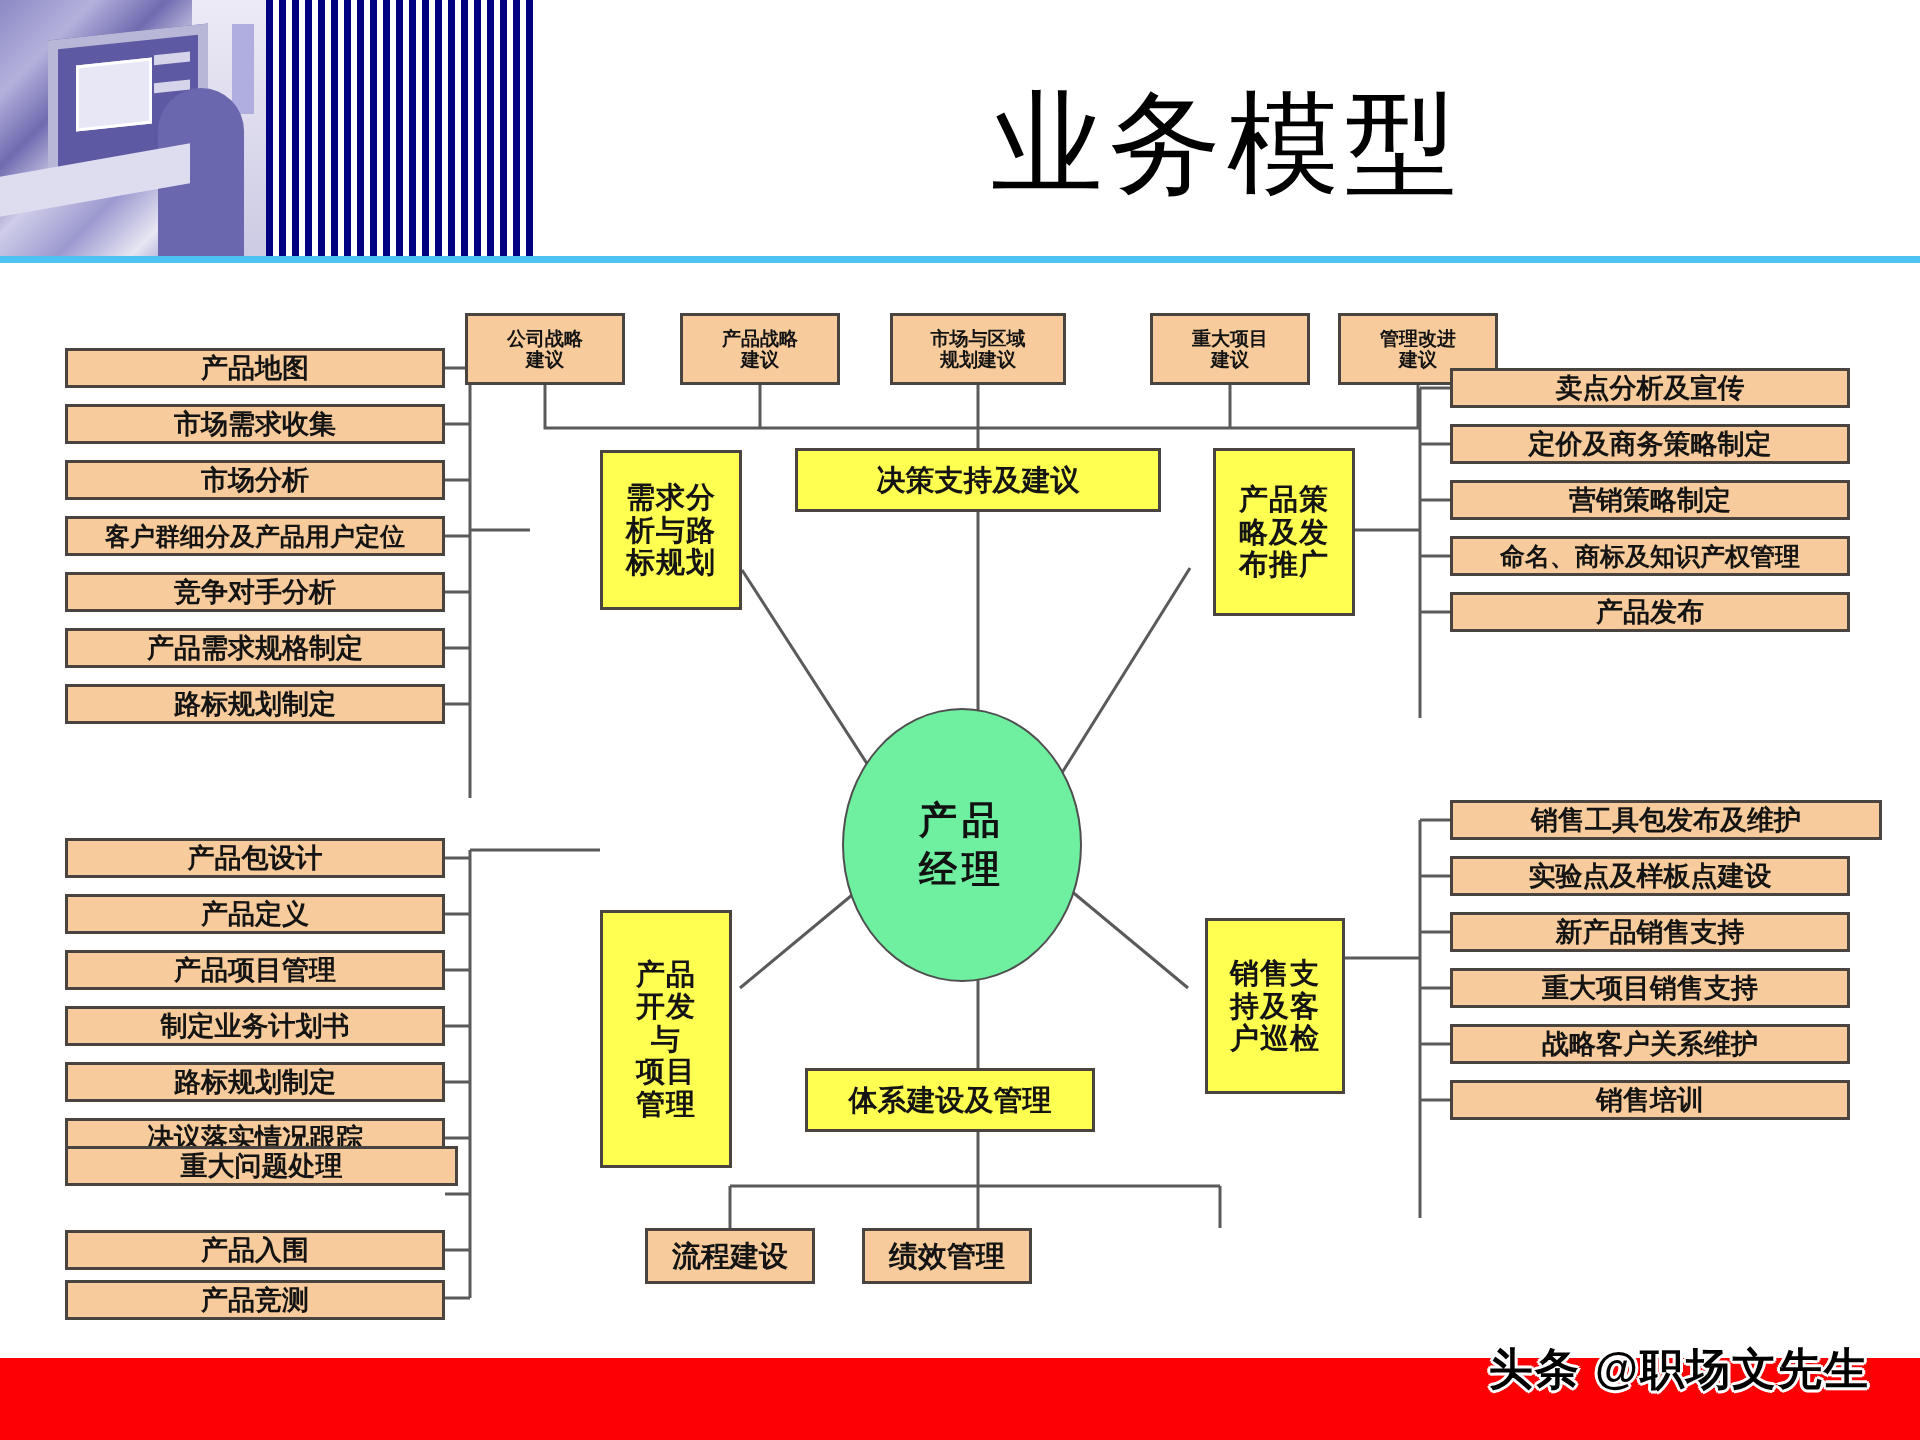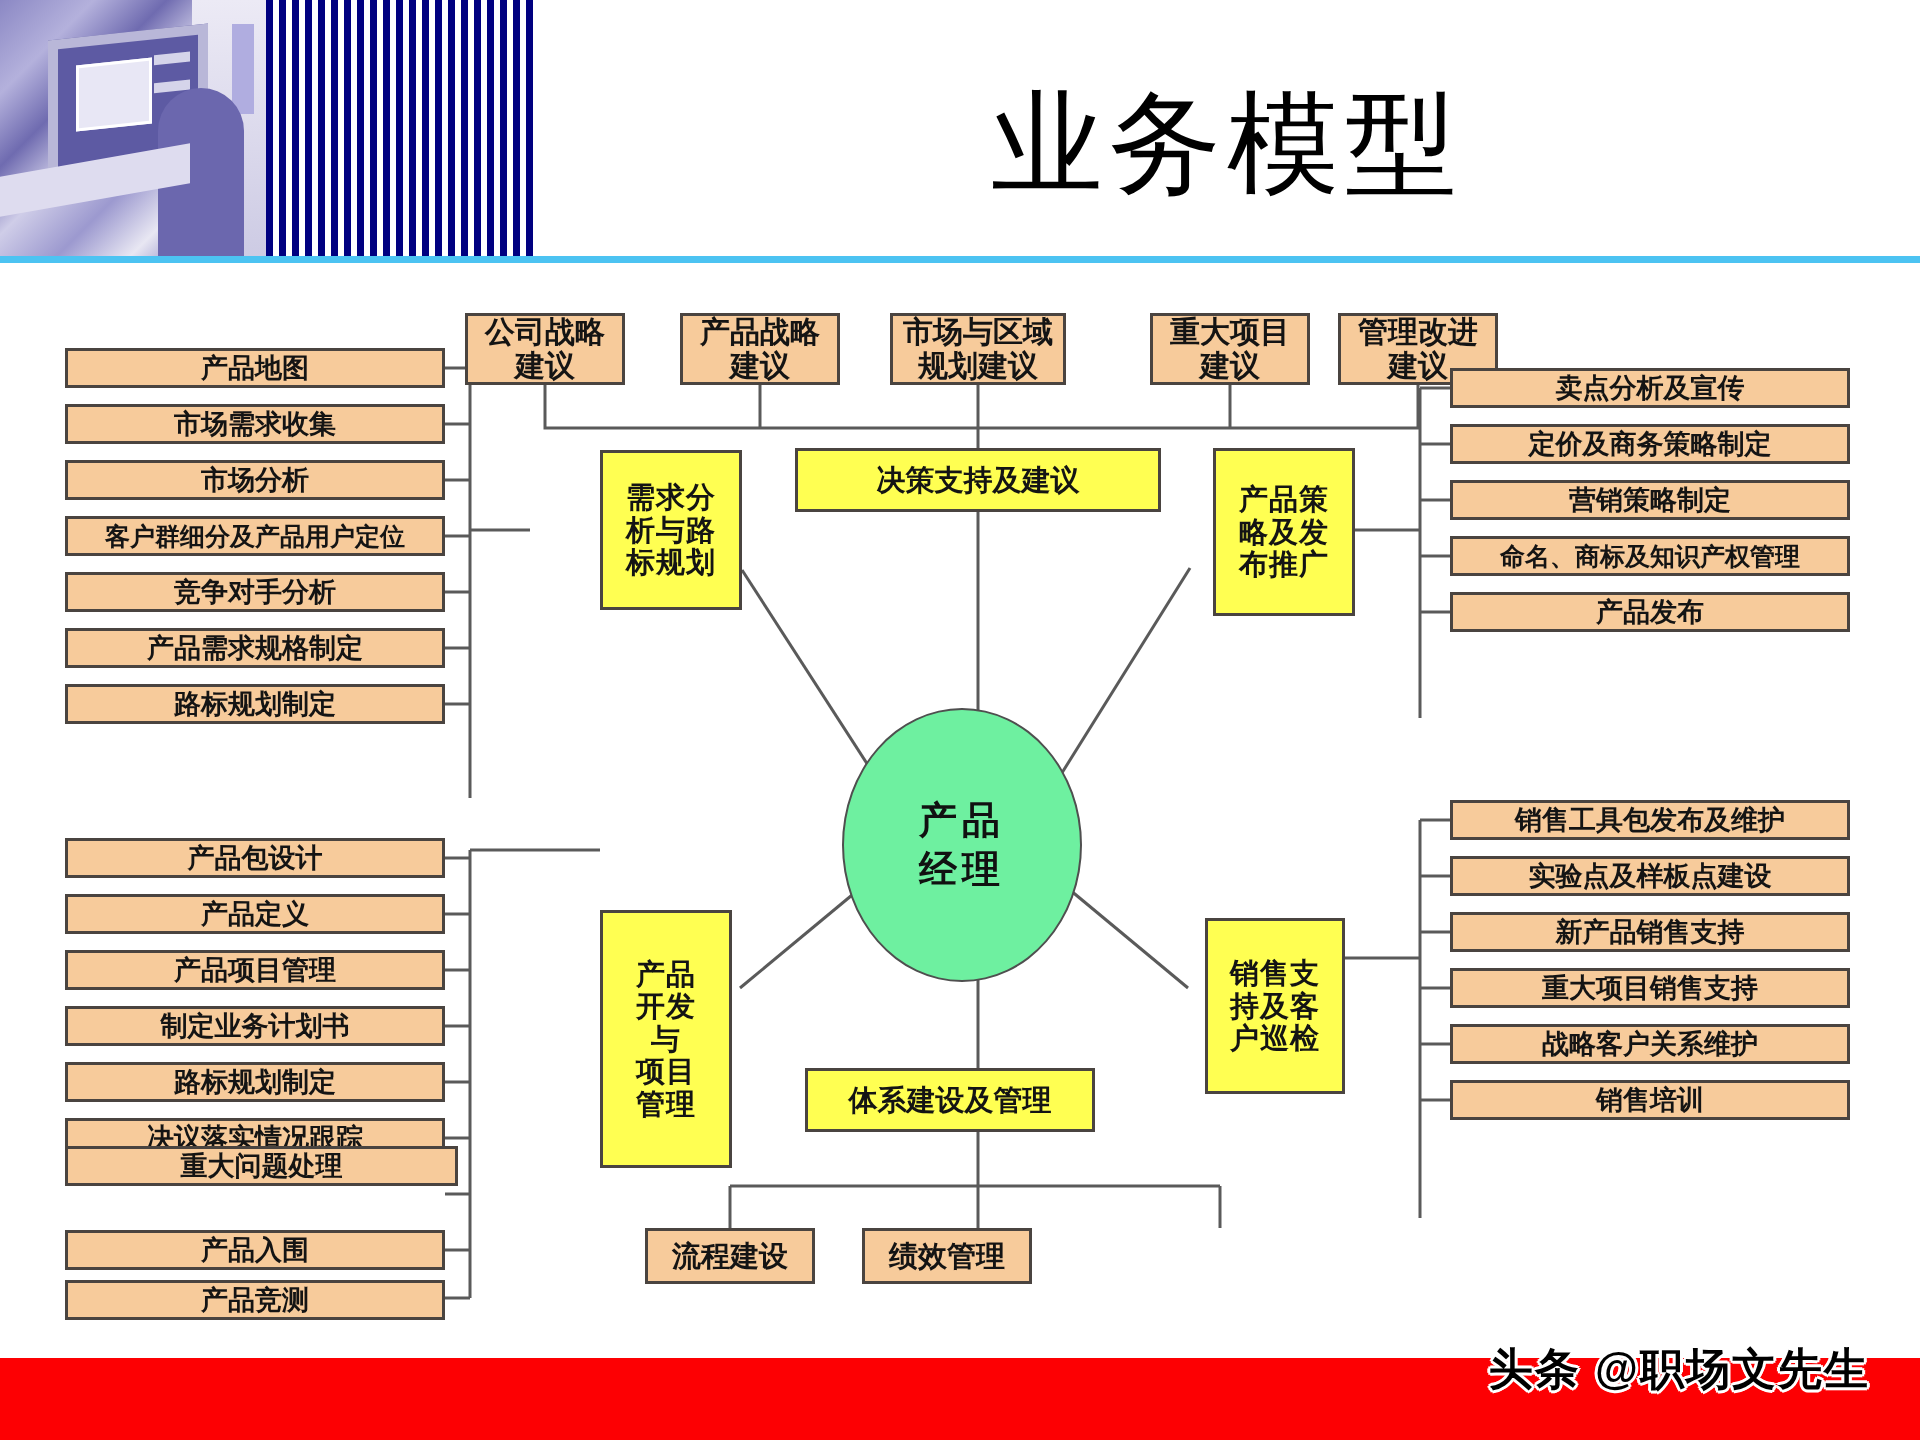--- a/index.html
+++ b/index.html
@@ -70,21 +70,21 @@
   .node{
     position:absolute;box-sizing:border-box;
     border:3px solid #4a4440;
     display:flex;align-items:center;justify-content:center;
     text-align:center;color:#141414;font-weight:700;line-height:1.12;
   }
   .orange{background:#f7cb9b;}
   .yellow{background:#ffff52;}
 
   .leaf{height:40px;font-size:27px;}
-  .topbox{width:160px;height:72px;font-size:30px;}
+  .topbox{width:160px;height:72px;font-size:19px;}
   .hub{font-size:29px;}
   .hub-v{font-size:29px;letter-spacing:1px;}
   .center-ellipse{
     position:absolute;border:2px solid #4f4f4f;background:#6ef0a0;
     border-radius:50%;
     display:flex;align-items:center;justify-content:center;text-align:center;
     font-size:38px;font-weight:700;color:#111;line-height:1.28;letter-spacing:5px;
   }
   .bottombox{height:56px;font-size:29px;}
 
@@ -254,21 +254,21 @@
   <div class="node orange leaf" style="left:65px;top:878px;width:393px;">重大问题处理</div>
   <div class="node orange leaf" style="left:65px;top:962px;width:380px;">产品入围</div>
   <div class="node orange leaf" style="left:65px;top:1012px;width:380px;">产品竞测</div>
 
   <div class="node orange leaf" style="left:1450px;top:100px;width:400px;">卖点分析及宣传</div>
   <div class="node orange leaf" style="left:1450px;top:156px;width:400px;">定价及商务策略制定</div>
   <div class="node orange leaf" style="left:1450px;top:212px;width:400px;">营销策略制定</div>
   <div class="node orange leaf" style="left:1450px;top:268px;width:400px;font-size:25px;">命名、商标及知识产权管理</div>
   <div class="node orange leaf" style="left:1450px;top:324px;width:400px;">产品发布</div>
 
-  <div class="node orange leaf" style="left:1450px;top:532px;width:400px;">销售工具包发布及维护</div>
+  <div class="node orange leaf" style="left:1450px;top:532px;width:432px;">销售工具包发布及维护</div>
   <div class="node orange leaf" style="left:1450px;top:588px;width:400px;">实验点及样板点建设</div>
   <div class="node orange leaf" style="left:1450px;top:644px;width:400px;">新产品销售支持</div>
   <div class="node orange leaf" style="left:1450px;top:700px;width:400px;">重大项目销售支持</div>
   <div class="node orange leaf" style="left:1450px;top:756px;width:400px;">战略客户关系维护</div>
   <div class="node orange leaf" style="left:1450px;top:812px;width:400px;">销售培训</div>
 
   <div class="node orange bottombox" style="left:645px;top:960px;width:170px;">流程建设</div>
   <div class="node orange bottombox" style="left:862px;top:960px;width:170px;">绩效管理</div>
 
 </div>

